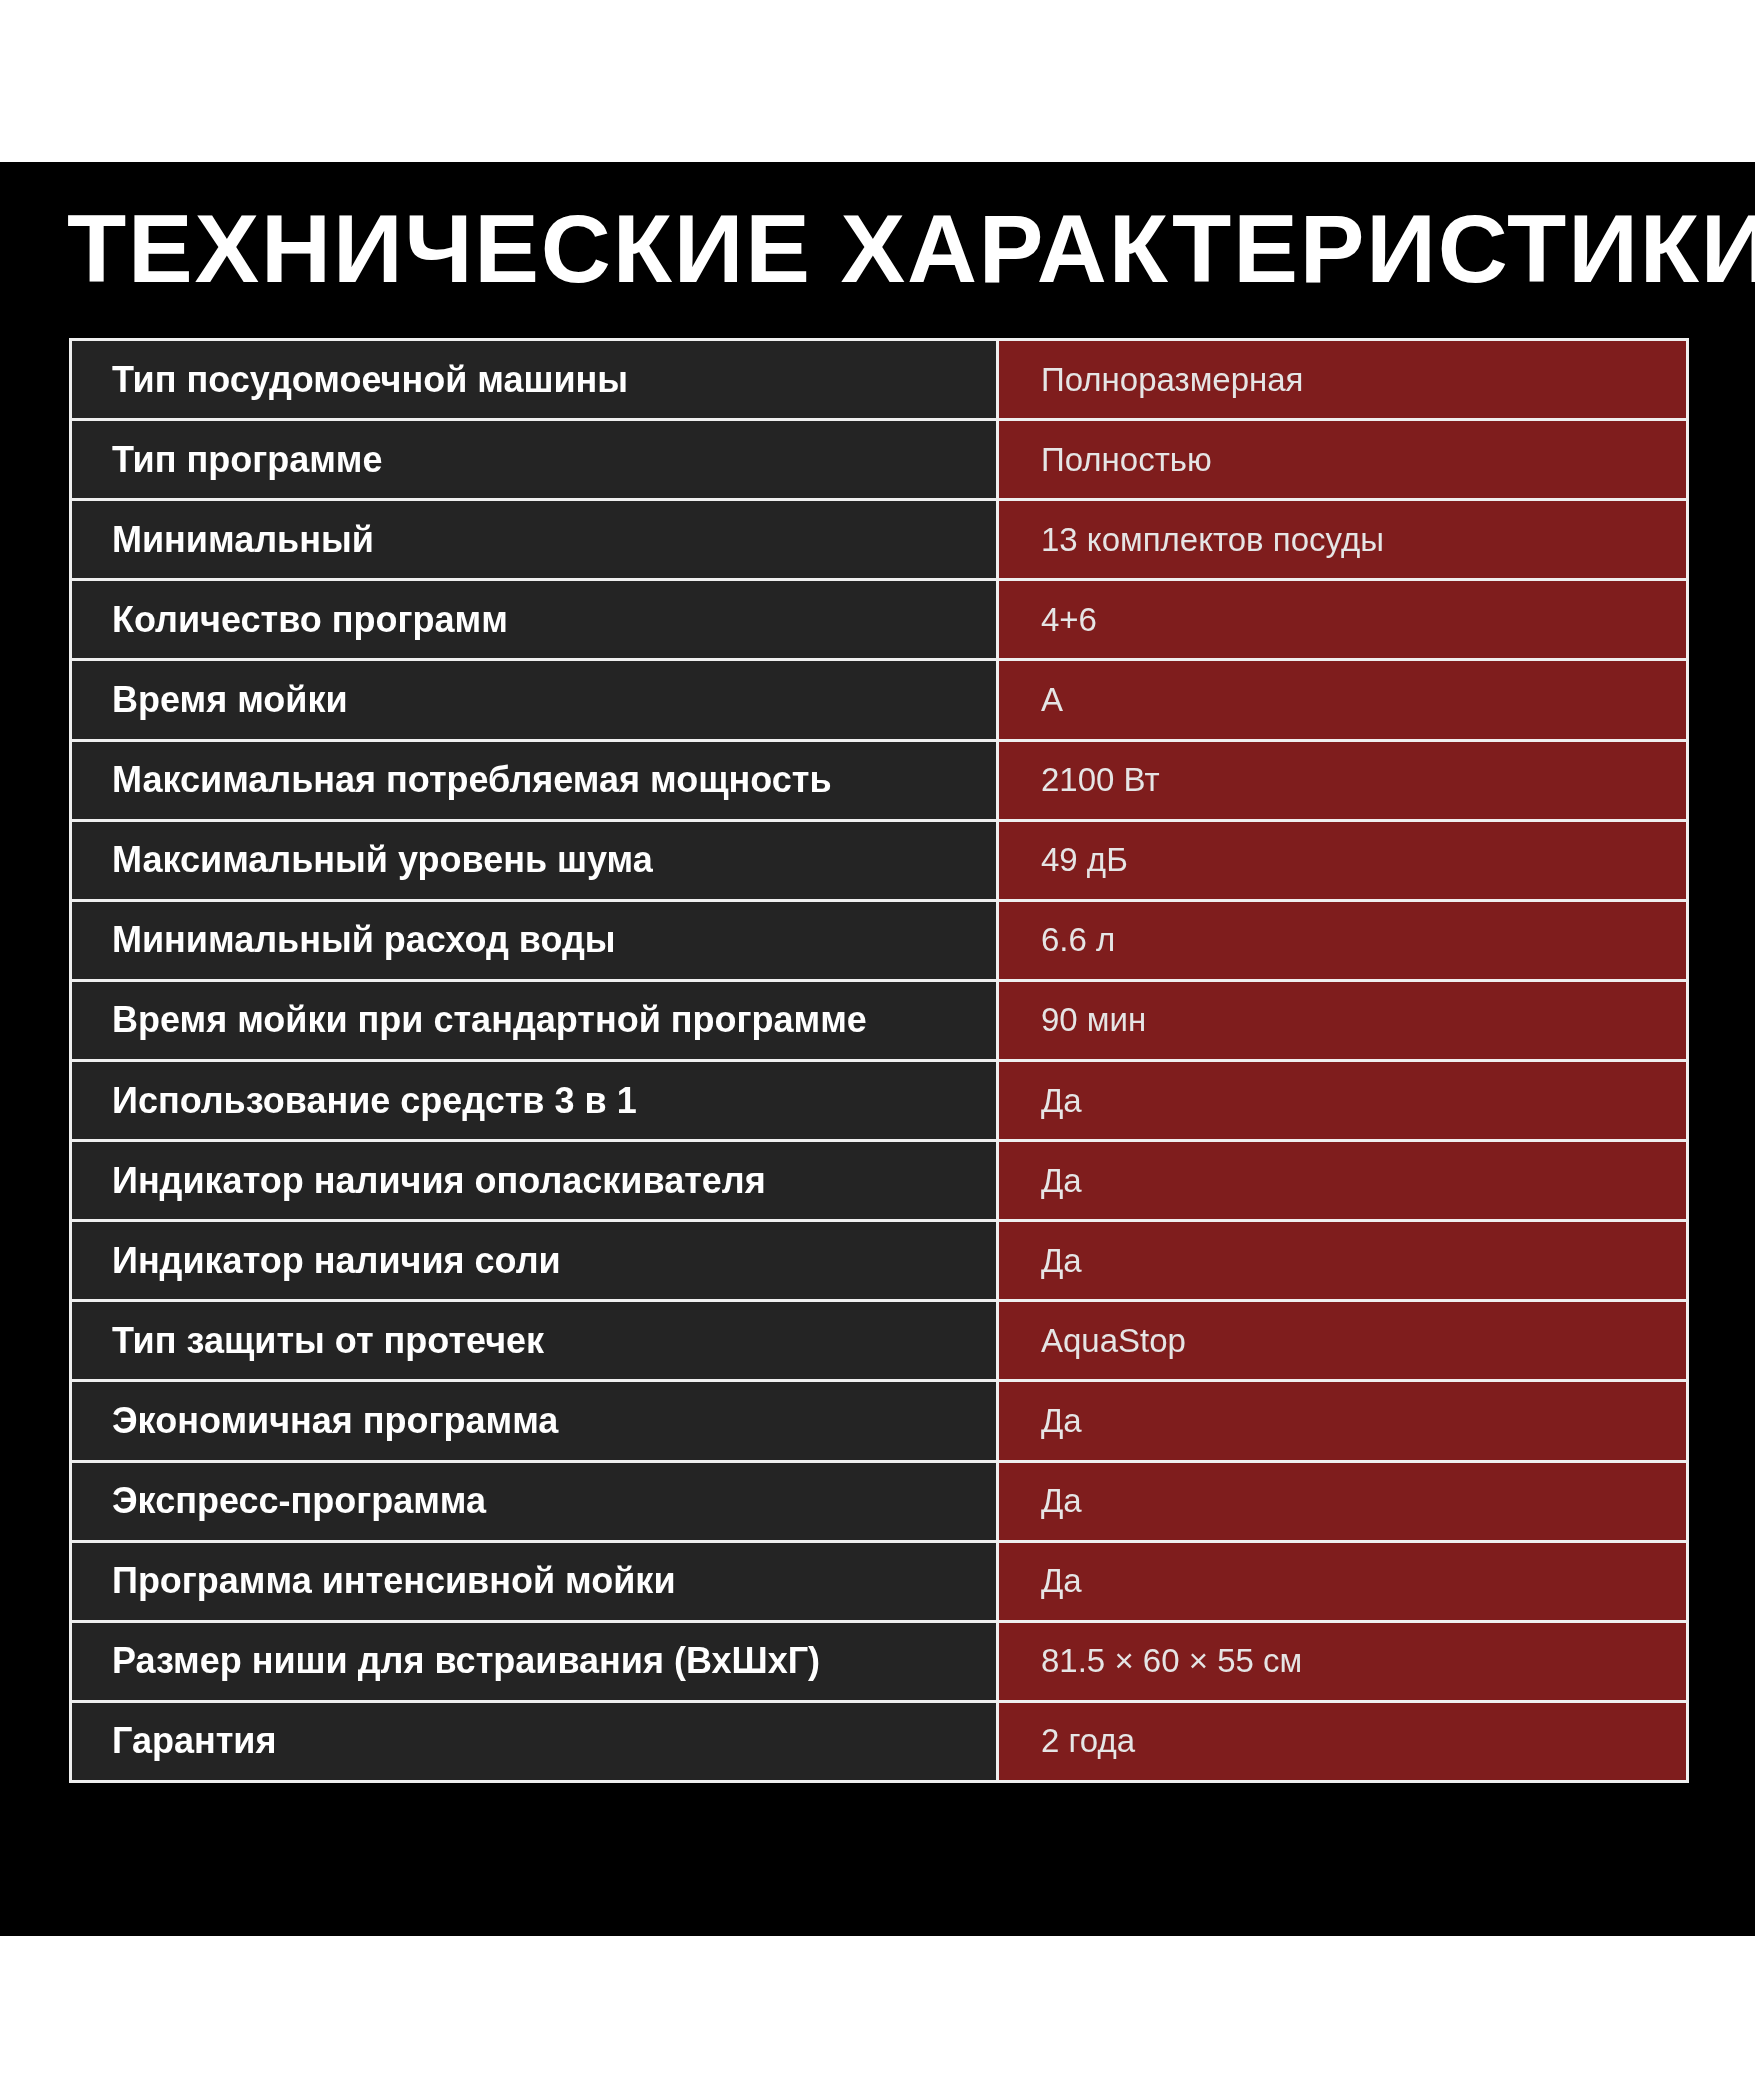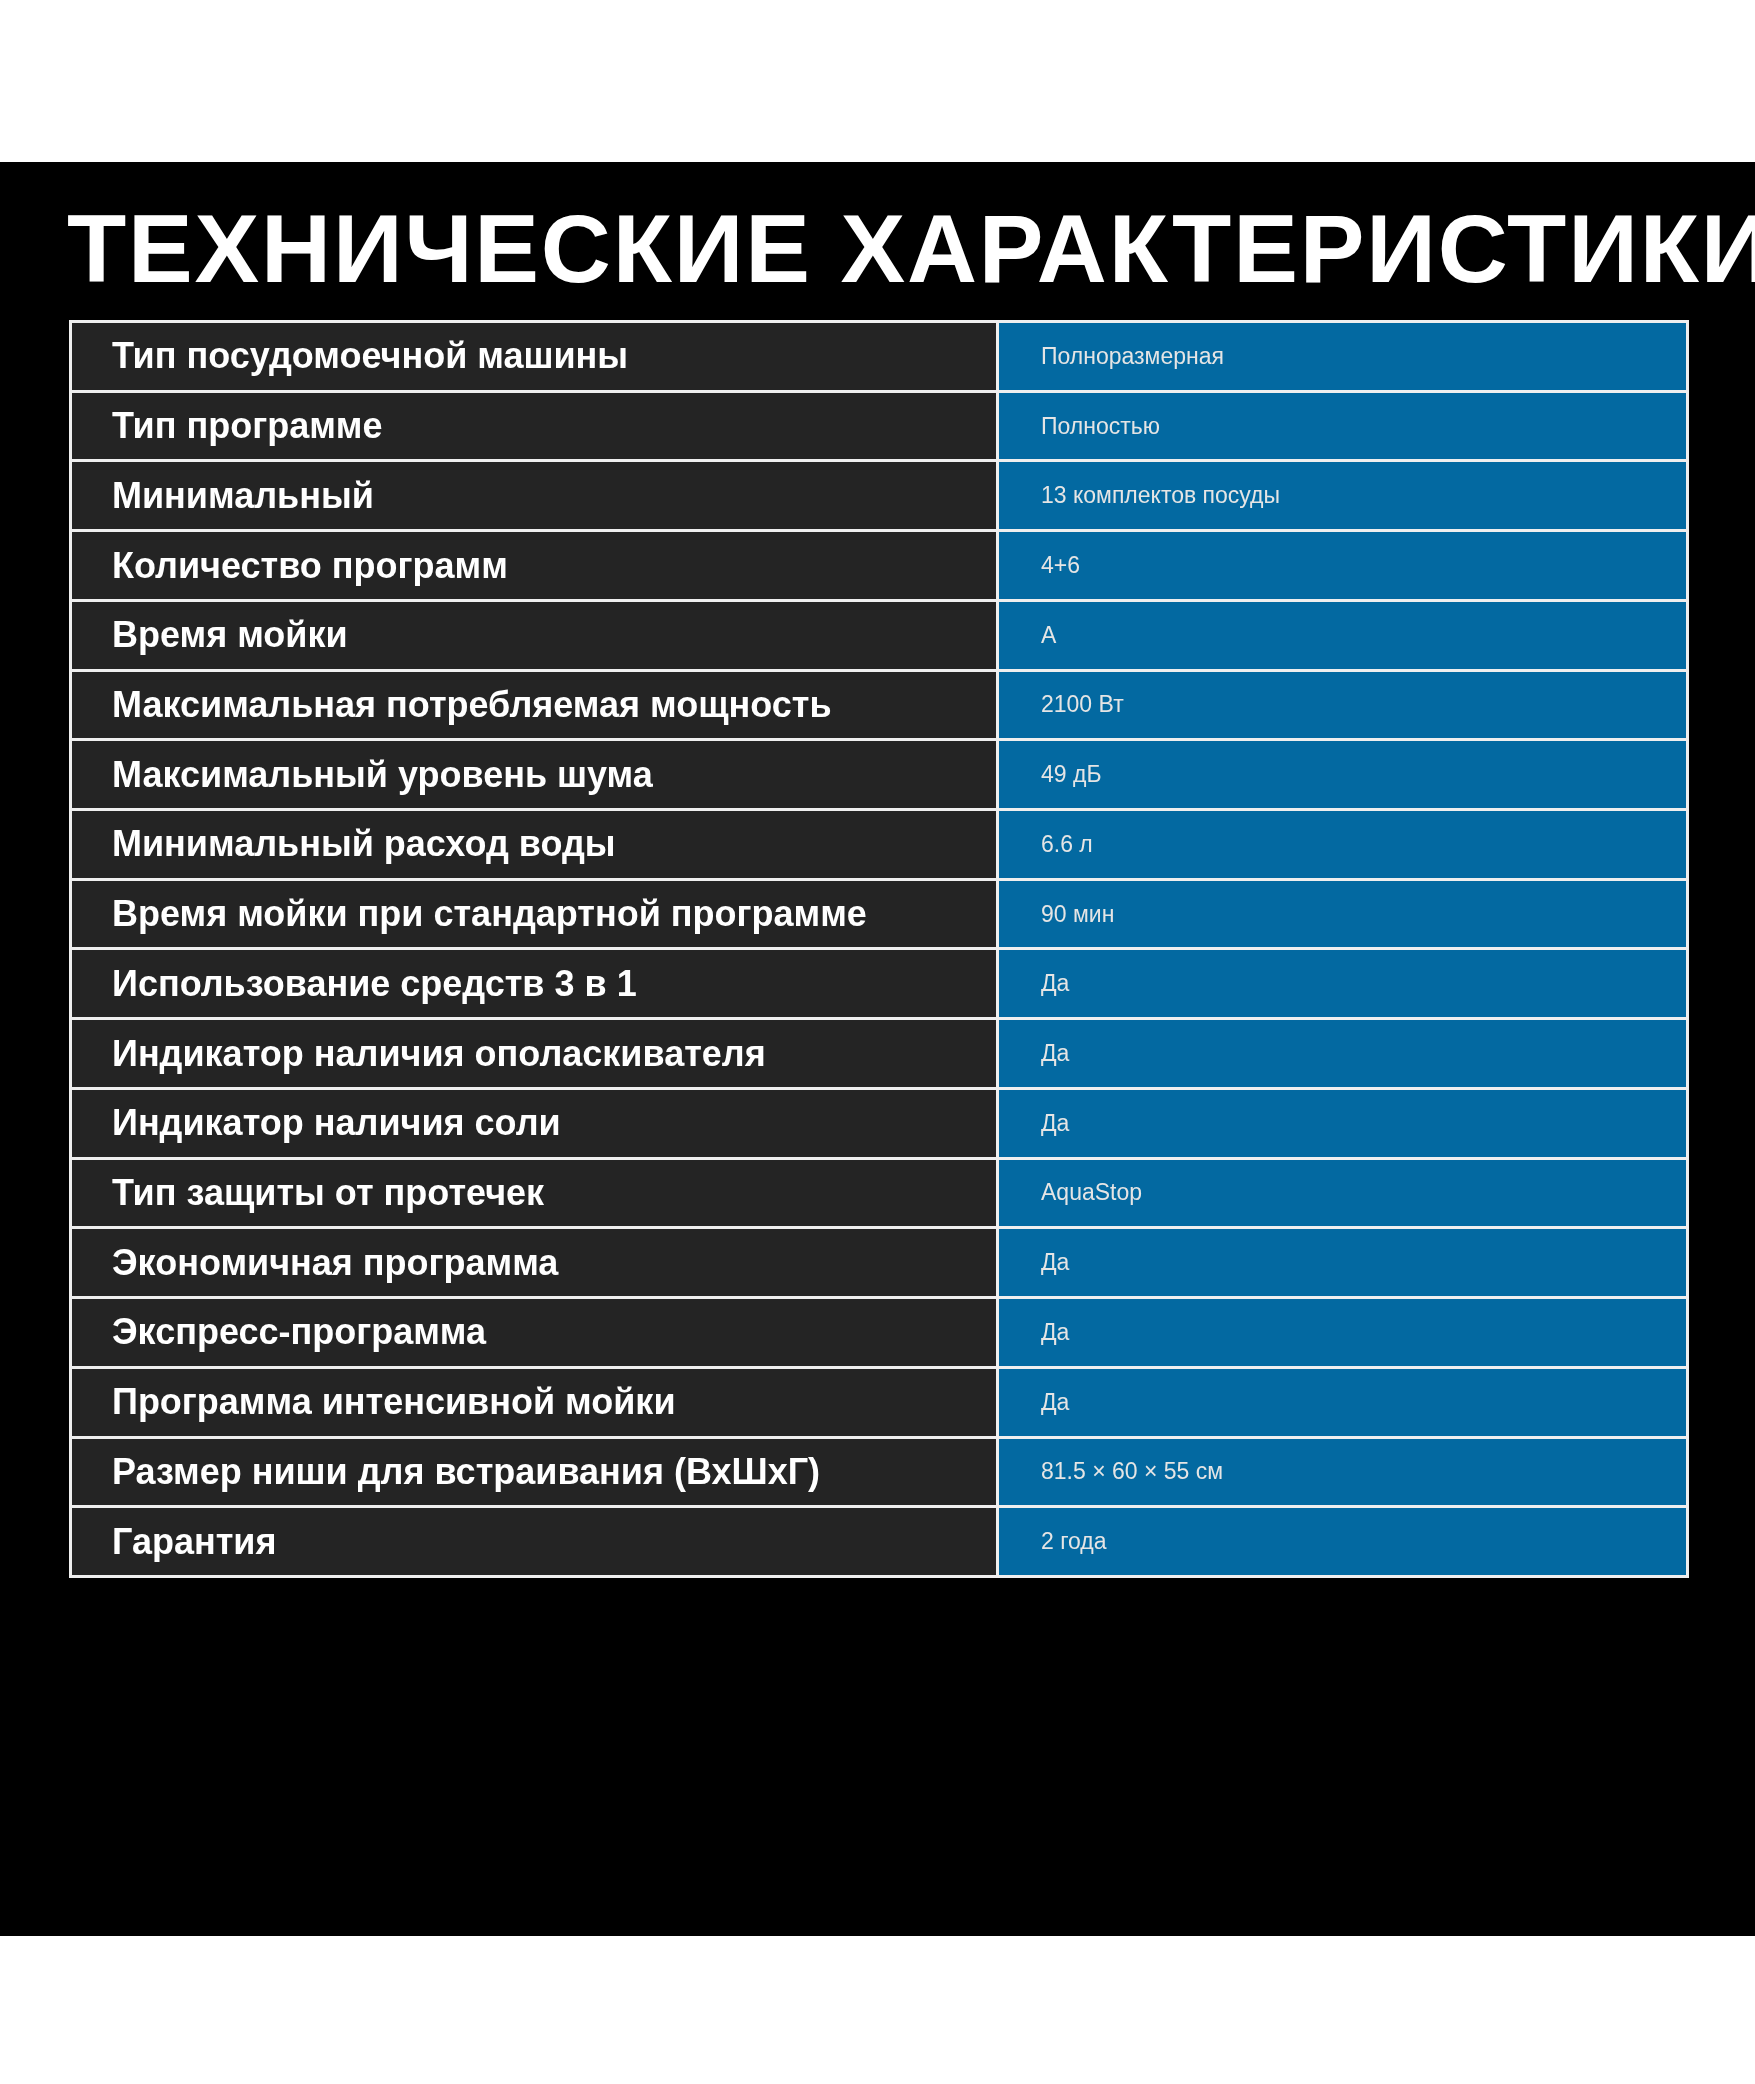--- a/index.html
+++ b/index.html
@@ -21,44 +21,44 @@
     left: 67px; top: 200px;
     font-size: 97px;
     font-weight: 700;
     letter-spacing: 1.8px;
     color: #ffffff;
     white-space: nowrap;
     line-height: 1;
   }
   table.spec-table {
     position: absolute;
-    left: 69px; top: 320px;
-    width: 1620px; height: 1258px;
+    left: 69px; top: 338px;
+    width: 1620px; height: 1445px;
     border-collapse: collapse;
     table-layout: fixed;
   }
   table.spec-table td {
     border: 3.5px solid #efefef;
     vertical-align: middle;
     overflow: hidden;
     white-space: nowrap;
   }
   td.spec-label-cell {
     width: 927px;
     background: #242424;
     color: #ffffff;
     font-weight: 700;
     font-size: 36px;
     padding-left: 40px;
   }
   td.spec-value-cell {
-    background: #0369a1;
+    background: #7f1d1d;
     color: #e5e5e5;
     font-weight: 400;
-    font-size: 23px;
+    font-size: 33px;
     padding-left: 42px;
   }
 </style>
 </head>
 <body>
 
 <div class="black-band"></div>
 
 <h1 class="page-title">ТЕХНИЧЕСКИЕ ХАРАКТЕРИСТИКИ</h1>
 

